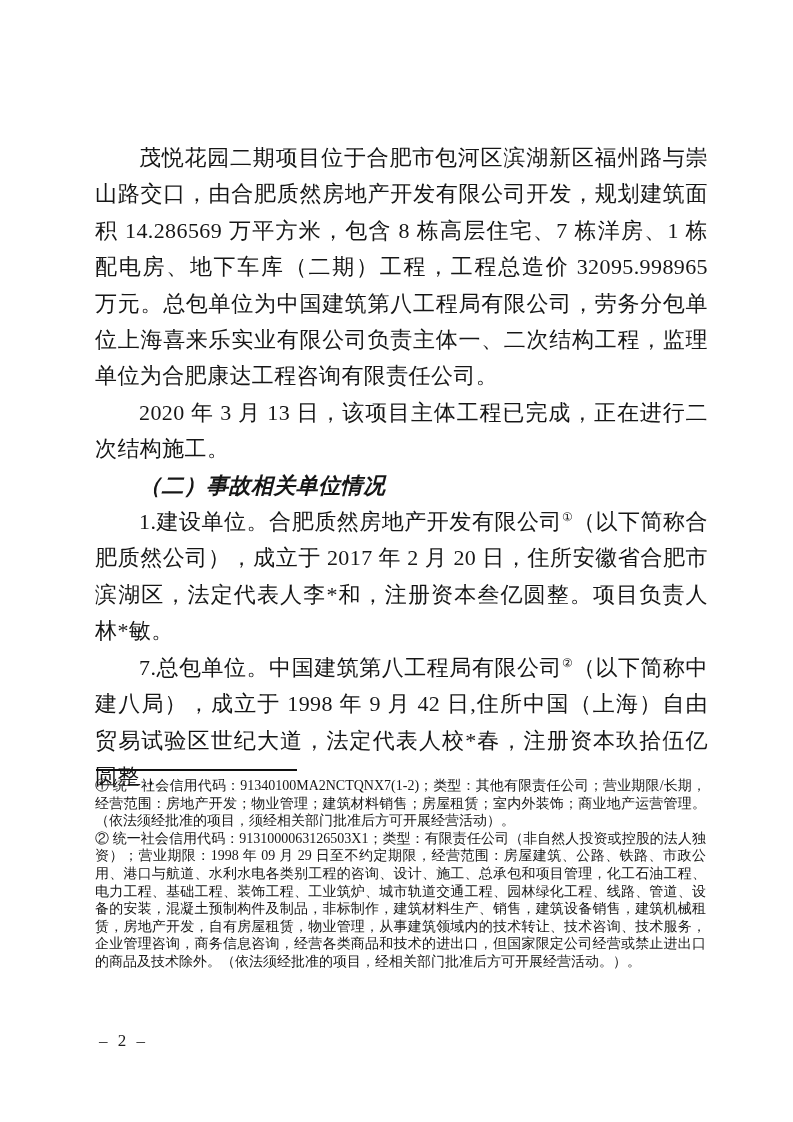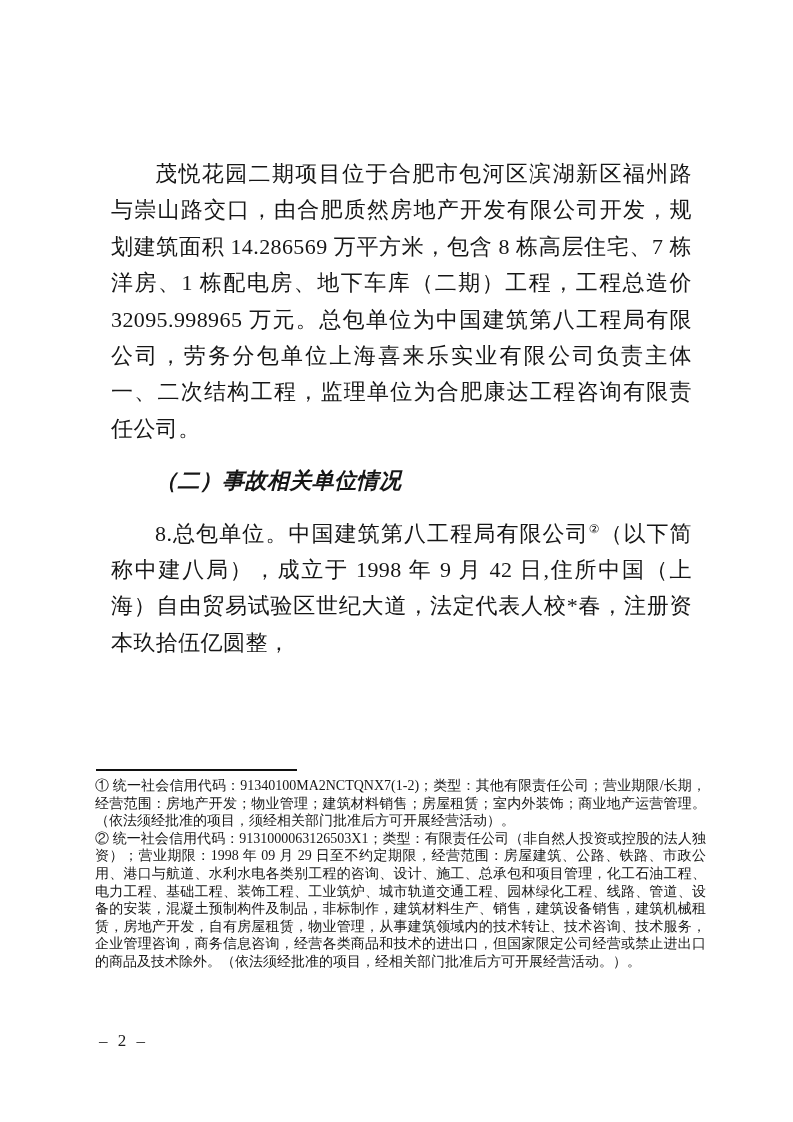--- a/index.html
+++ b/index.html
@@ -17,21 +17,21 @@
     position: absolute;
     left: 95px;
     top: 140px;
     width: 613px;
     font-size: 22px;
     line-height: 36.4px;
     text-align: justify;
     text-justify: inter-ideograph;
     letter-spacing: 0.4px;
   }
-  .body-text p { margin: 16px; text-indent: 2em; }
+  .body-text p { margin: 0; text-indent: 2em; }
   .body-text p.heading { font-weight: bold; font-style: italic; }
   .body-text sup {
     font-size: 12px;
     vertical-align: super;
     line-height: 0;
     letter-spacing: 0;
   }
   .footnote-rule {
     position: absolute;
     left: 96px;
@@ -60,22 +60,24 @@
     letter-spacing: 3px;
     color: #1d1d1d;
   }
 </style>
 </head>
 <body>
 
 <div class="page">
   <div class="body-text">
       <p><span>茂悦花园二期项目位于合肥市包河区滨湖新区福州路与崇山路交口，由合肥质然房地产开发有限公司开发，规划建筑面积 14.286569 万平方米，包含 8 栋高层住宅、7 栋洋房、1 栋配电房、地下车库（二期）工程，工程总造价 32095.998965 万元。总包单位为中国建筑第八工程局有限公司，劳务分包单位上海喜来乐实业有限公司负责主体一、二次结构工程，监理单位为合肥康达工程咨询有限责任公司。</span></p>
+      <p><span>2020 年 3 月 13 日，该项目主体工程已完成，正在进行二次结构施工。</span></p>
       <p class="heading"><span>（二）事故相关单位情况</span></p>
-      <p><span>8.总包单位。中国建筑第八工程局有限公司</span><sup>②</sup><span>（以下简称中建八局），成立于 1998 年 9 月 42 日,住所中国（上海）自由贸易试验区世纪大道，法定代表人校*春，注册资本玖拾伍亿圆整，</span></p>
+      <p><span>1.建设单位。合肥质然房地产开发有限公司</span><sup>①</sup><span>（以下简称合肥质然公司），成立于 2017 年 2 月 20 日，住所安徽省合肥市滨湖区，法定代表人李*和，注册资本叁亿圆整。项目负责人林*敏。</span></p>
+      <p><span>7.总包单位。中国建筑第八工程局有限公司</span><sup>②</sup><span>（以下简称中建八局），成立于 1998 年 9 月 42 日,住所中国（上海）自由贸易试验区世纪大道，法定代表人校*春，注册资本玖拾伍亿圆整，</span></p>
     </div>
   <div class="footnote-rule"></div>
   <div class="footnotes">
       <div class="footnote"><span>①</span> <span>统一社会信用代码：91340100MA2NCTQNX7(1-2)；类型：其他有限责任公司；营业期限/长期，经营范围：房地产开发；物业管理；建筑材料销售；房屋租赁；室内外装饰；商业地产运营管理。（依法须经批准的项目，须经相关部门批准后方可开展经营活动）。</span></div>
       <div class="footnote"><span>②</span> <span>统一社会信用代码：9131000063126503X1；类型：有限责任公司（非自然人投资或控股的法人独资）；营业期限：1998 年 09 月 29 日至不约定期限，经营范围：房屋建筑、公路、铁路、市政公用、港口与航道、水利水电各类别工程的咨询、设计、施工、总承包和项目管理，化工石油工程、电力工程、基础工程、装饰工程、工业筑炉、城市轨道交通工程、园林绿化工程、线路、管道、设备的安装，混凝土预制构件及制品，非标制作，建筑材料生产、销售，建筑设备销售，建筑机械租赁，房地产开发，自有房屋租赁，物业管理，从事建筑领域内的技术转让、技术咨询、技术服务，企业管理咨询，商务信息咨询，经营各类商品和技术的进出口，但国家限定公司经营或禁止进出口的商品及技术除外。（依法须经批准的项目，经相关部门批准后方可开展经营活动。）。</span></div>
     </div>
   <div class="page-number">– 2 –</div>
 </div>
 
 </body></html>

